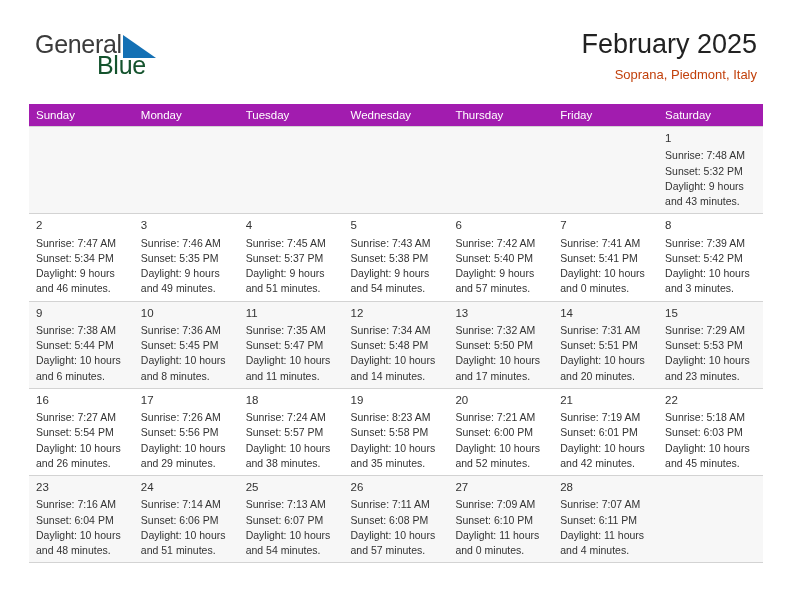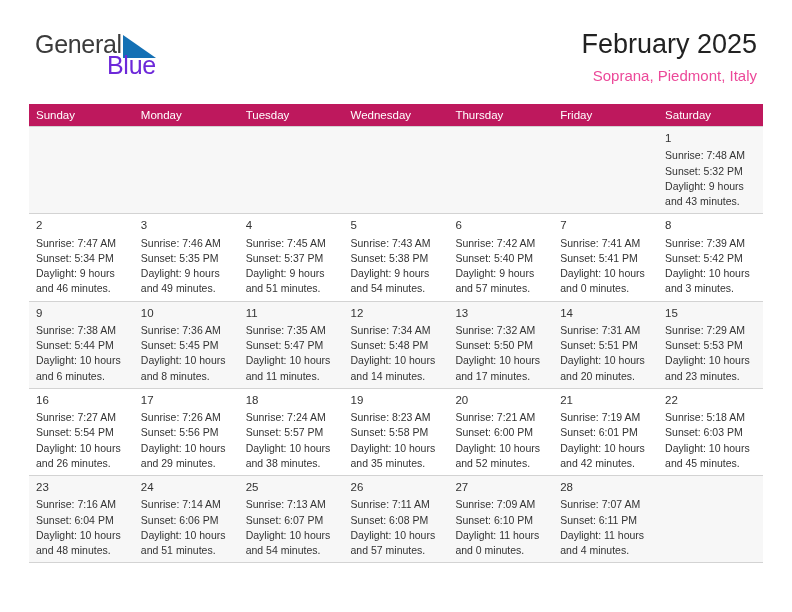--- a/index.html
+++ b/index.html
@@ -48,53 +48,52 @@
   .brand-triangle {
     width: 33px;
     height: 23px;
     margin-left: 1px;
     margin-top: 3px;
   }
   .brand-row2 {
     margin-top: -5px;
     padding-left: 62px;
     font-size: 25px;
-    color: #6d28d9;
+    color: #14532d;
     letter-spacing: -0.3px;
-    text-align: right;
   }
   .title-block {
     text-align: right;
   }
   .cal-title {
     font-size: 27px;
     color: #222222;
     letter-spacing: 0px;
     line-height: 1.05;
     font-weight: normal;
     margin: 0;
   }
   .cal-subtitle {
-    font-size: 15px;
-    color: #ec4899;
+    font-size: 13px;
+    color: #c2410c;
     margin-top: 10px;
     line-height: 1.1;
   }
 
   
   .calendar {
     position: absolute;
     left: 29px;
     top: 104px;
     width: 734px;
     border-collapse: collapse;
     table-layout: fixed;
   }
   .calendar th {
-    background: #be185d;
+    background: #a21caf;
     color: #ffffff;
     font-size: 11.5px;
     font-weight: normal;
     text-align: left;
     padding: 5px 0 5px 7px;
     height: 12px;
     border: none;
   }
   .calendar td {
     vertical-align: top;

